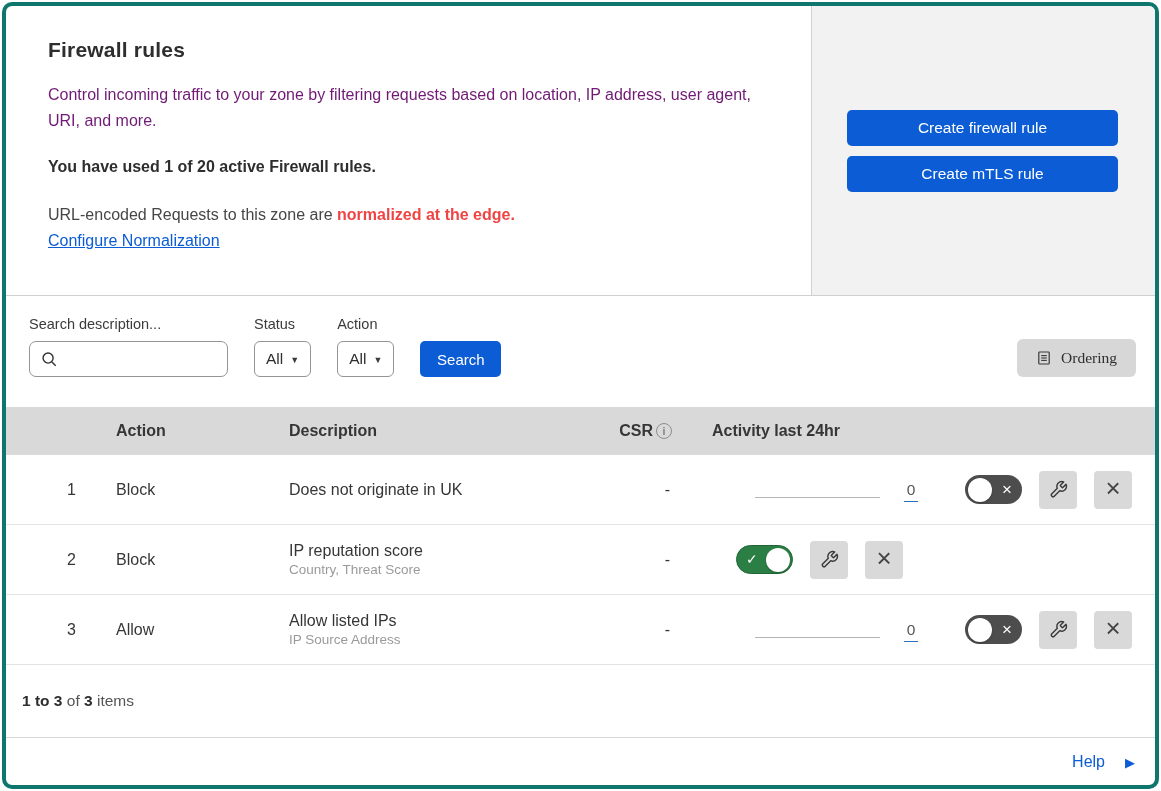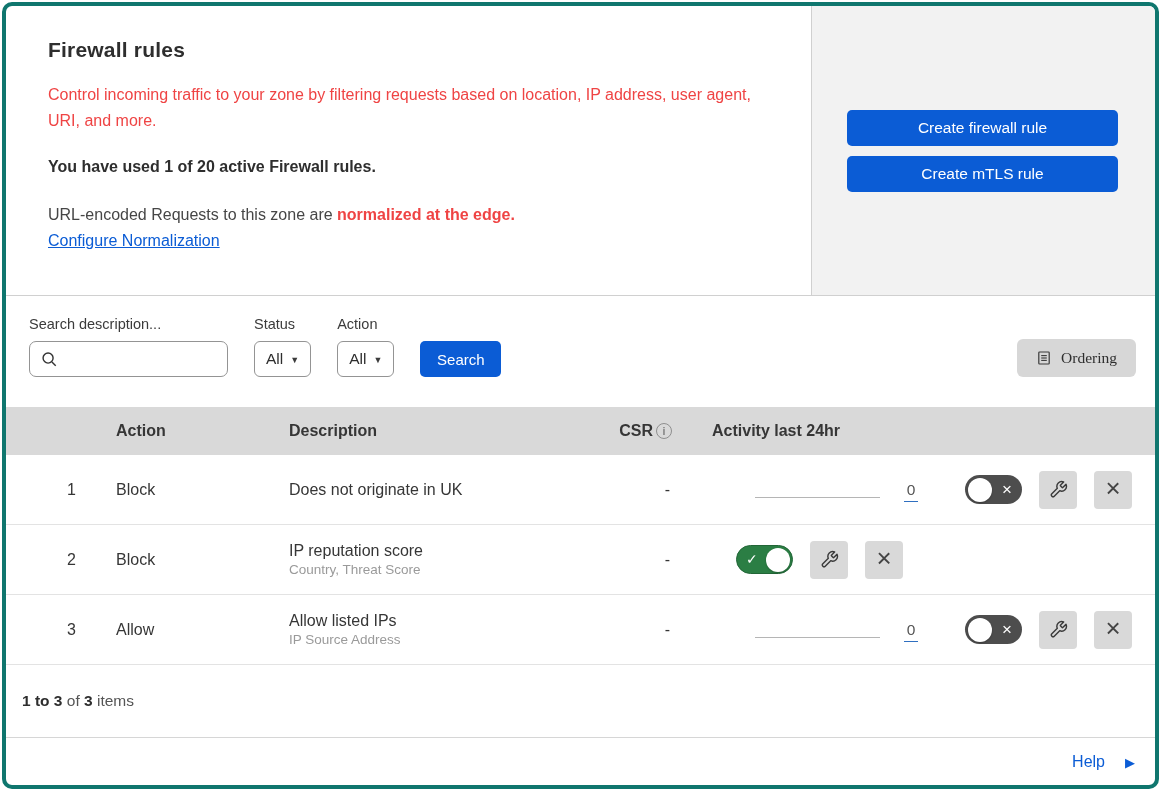--- a/index.html
+++ b/index.html
@@ -5,21 +5,21 @@
   * { box-sizing: border-box; margin: 0; padding: 0; }
   html,body { background:#fff; font-family:"Liberation Sans","DejaVu Sans",sans-serif; color:#3b3b3b; }
   body { width:1161px; height:791px; overflow:hidden; }
 
   .card { margin:2px; width:1157px; height:787px; border:4px solid #0f766e; border-radius:10px; background:#fff; overflow:hidden; display:flex; flex-direction:column; }
 
   
   .top { display:flex; height:290px; border-bottom:1px solid #d0d0d0; flex:none; }
   .intro { flex:1; padding:32px 40px 0 42px; }
   .intro h1 { font-size:21px; font-weight:600; color:#2e2e2e; margin-bottom:20px; letter-spacing:.2px; }
-  .p-desc { font-size:16px; line-height:1.62; color:#ef4444; max-width:705px; margin-bottom:24px; }
+  .p-desc { font-size:16px; line-height:1.62; color:#701a75; max-width:705px; margin-bottom:24px; }
   .p-usage { font-size:16px; font-weight:700; color:#2e2e2e; margin-bottom:30px; }
   .p-norm { font-size:16px; color:#464646; margin-bottom:8px; }
   .p-norm b { color:#ef4444; }
   .norm-link { font-size:16px; color:#0b5cd5; text-decoration:underline; cursor:pointer; }
 
   .actions-panel { width:344px; flex:none; background:#f2f2f2; border-left:1px solid #d0d0d0; display:flex; flex-direction:column; justify-content:center; align-items:stretch; gap:10px; padding:0 37px 0 35px; }
   .btn-primary { height:36px; background:#0b5cd5; color:#fff; font-size:15.5px; font-family:inherit; border:none; border-radius:5px; cursor:pointer; }
 
   
   .filter-bar { display:flex; align-items:flex-end; gap:26px; padding:20px 19px 30px 23px; flex:none; }

